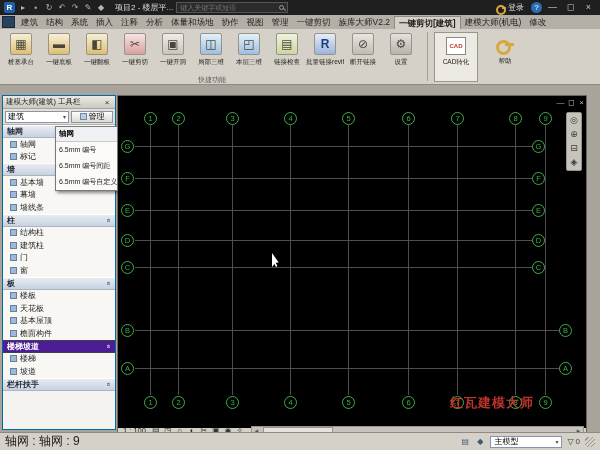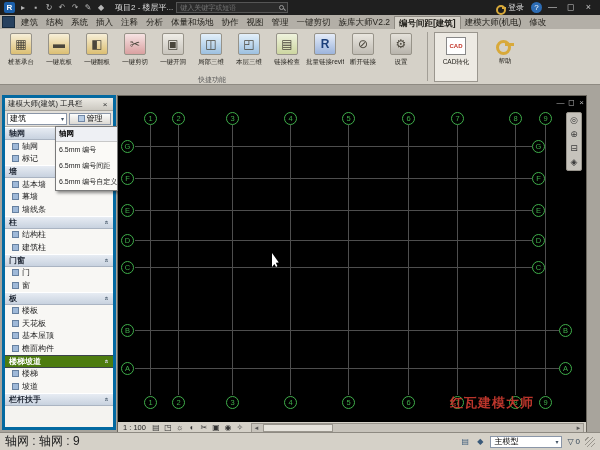--- a/index.html
+++ b/index.html
@@ -39,32 +39,32 @@
   .rgroup-label{position:absolute;left:0;top:46px;width:424px;text-align:center;font-size:7px;color:#555;height:9px;line-height:9px}
   .vsep{position:absolute;left:427px;top:3px;width:1px;height:49px;background:#a29e96}
   .cad-box{position:absolute;left:434px;top:3px;width:44px;height:50px;border:1px solid #9a968e;display:flex;flex-direction:column;align-items:center;padding-top:4px;background:#edeae3}
   .cad-ico{width:20px;height:18px;background:#fff;border:1px solid #888;color:#c23327;font-size:6px;font-weight:bold;text-align:center;line-height:17px}
   .help-btn{position:absolute;left:488px;top:3px;width:34px;height:50px;display:flex;flex-direction:column;align-items:center;padding-top:4px}
   .help-ico{width:20px;height:18px;position:relative}
   .help-ico::before{content:"";position:absolute;left:1px;top:4px;width:9px;height:9px;border:3px solid #d8a93a;border-radius:50%}
   .help-ico::after{content:"";position:absolute;left:10px;top:7px;width:9px;height:3px;background:#d8a93a}
 
   
-  #left-panel{position:absolute;left:2px;top:95px;width:114px;height:335px;background:#f4f3f0;border:3px solid #0369a1;overflow:hidden}
+  #left-panel{position:absolute;left:2px;top:95px;width:114px;height:335px;background:#f4f3f0;border:1px solid #0369a1;overflow:hidden}
   .lp-header{height:13px;background:linear-gradient(#eceae4,#ccc9c1);border-bottom:1px solid #a9a59d;display:flex;align-items:center;padding:0 3px}
   .lp-title{font-size:7.5px;color:#222;flex:1;white-space:nowrap;overflow:hidden}
   .lp-close{font-size:8px;color:#333;width:10px;text-align:center}
   .lp-toolbar{height:16px;display:flex;align-items:center;gap:2px;padding:1px 2px;background:#e3e0da;border-bottom:1px solid #b5b1a9}
   .combo{flex:1;height:12px;background:#fff;border:1px solid #8a96a8;display:flex;align-items:center;font-size:8px;padding:0 2px}
   .combo .arrow{margin-left:auto;font-size:6px;color:#456}
   .manage-btn{width:42px;height:12px;border:1px solid #8a96a8;background:linear-gradient(#fdfdfc,#dcd9d3);font-size:8px;display:flex;align-items:center;justify-content:center;gap:2px}
   .manage-ico{width:7px;height:7px;background:#b9cde4;border:1px solid #6f86a5;flex:none}
   .sec-h{height:13px;background:linear-gradient(#e7ecf3,#c8d2df);border-top:1px solid #fff;border-bottom:1px solid #aab4c2;display:flex;align-items:center;padding:0 4px;font-size:8px;color:#1e2633;font-weight:bold}
   .sec-h .chev{margin-left:auto;font-size:7px;color:#567;transform:rotate(90deg)}
-  .sec-h--active{background:#4d7c0f;color:#fff;border-color:#3c424c}
+  .sec-h--active{background:#4c1d95;color:#fff;border-color:#3c424c}
   .sec-h--active .chev{color:#dde}
   .titem{height:12.5px;display:flex;align-items:center;gap:3px;padding:0 4px 0 7px;font-size:8px;color:#222;background:#f8f7f4}
   .ti-ico{width:7px;height:7px;background:#9fb9d8;border:1px solid #66809f;flex:none}
 
   
   .flyout{position:absolute;left:55px;top:126px;width:63px;background:#fbfaf7;border:1px solid #7a7a7a;box-shadow:2px 2px 3px rgba(0,0,0,.45);z-index:6}
   .flyout-title{font-size:7.5px;font-weight:bold;padding:2px 3px;border-bottom:1px solid #c8c8c8;background:#eef0f4}
   .flyout-item{font-size:7px;padding:3px 3px;white-space:nowrap;overflow:hidden;color:#222}
 
   
@@ -75,21 +75,21 @@
   .nav-ico{font-size:9px;line-height:13px;color:#3c3c3c;width:14px;text-align:center}
   .vaxis{position:absolute;top:0;width:13px;height:325px}
   .vline{position:absolute;left:6px;top:29px;width:1px;height:270px;background:#4e4e4e}
   .haxis{position:absolute;left:0;width:468px;height:13px}
   .hline{position:absolute;left:17px;top:6px;height:1px;background:#4e4e4e}
   .bubble{position:absolute;width:13px;height:13px;border:1px solid var(--grid-green,#3fae4a);border-radius:50%;color:var(--grid-green,#3fae4a);font-size:7.5px;line-height:11px;text-align:center;background:rgba(0,0,0,.55)}
   .b-top{top:16px;left:0}.b-bot{top:300px;left:0}
   .hb-l{left:3px;top:0}.hb-r{left:414px;top:0}.hb-r.ext{left:441px}
   .cursor{position:absolute;left:154px;top:157px;width:9px;height:14px;background:#fff;clip-path:polygon(0 0,0 100%,27% 78%,45% 100%,60% 93%,42% 70%,75% 68%);z-index:5}
   .watermark{position:absolute;left:332px;top:298px;font-size:13px;font-weight:bold;color:var(--watermark-red,#cf3b30);opacity:.9;letter-spacing:1px;white-space:nowrap;z-index:3}
-  .viewbar{position:absolute;left:0;top:325px;width:468px;height:12px;background:var(--ribbon-bg,#d5d1c8);border-top:1px solid #000000;display:flex;align-items:center;padding:0 2px;gap:2px}
+  .viewbar{position:absolute;left:0;top:325px;width:468px;height:12px;background:var(--ribbon-bg,#d5d1c8);border-top:7px solid #000000;display:flex;align-items:center;padding:0 2px;gap:2px}
   .vb-scale{font-size:7.5px;color:#222;padding:0 3px;white-space:nowrap}
   .vb-ico{font-size:8px;width:10px;text-align:center;color:#333}
   .vb-scroll{flex:1;display:flex;align-items:center;height:10px;margin-left:4px;background:#c7c3bb;border:1px solid #9a968e}
   .vb-arrow{font-size:6px;width:9px;text-align:center;color:#555;line-height:8px}
   .vb-thumb{width:70px;height:8px;background:#e6e3dc;border:1px solid #9a968e;margin-left:2px}
 
   
   #statusbar{position:absolute;left:0;top:432px;width:600px;height:18px;background:var(--ribbon-bg,#d5d1c8);border-top:1px solid #8e8a82;display:flex;align-items:center;padding:0 5px;gap:5px}
   .sb-text{font-size:12px;color:#222;white-space:nowrap}
   .sb-spacer{flex:1}
@@ -136,21 +136,21 @@
     <span class="tab">系统</span>
     <span class="tab">插入</span>
     <span class="tab">注释</span>
     <span class="tab">分析</span>
     <span class="tab">体量和场地</span>
     <span class="tab">协作</span>
     <span class="tab">视图</span>
     <span class="tab">管理</span>
     <span class="tab">一键剪切</span>
     <span class="tab">族库大师V2.2</span>
-    <span class="tab active">编号间距[建筑]</span>
+    <span class="tab active">一键剪切[建筑]</span>
     <span class="tab">建模大师(机电)</span>
     <span class="tab">修改</span>
   </div>
 
   <div id="ribbon">
     <div class="rbtns">
       <div class="rbtn">
         <div class="ricon" style="background:linear-gradient(#f7efd8,#dcbf72)">▦</div>
         <div class="rlabel">桩基承台</div>
       </div>
@@ -259,24 +259,20 @@
     </div>
     <div class="titem">
         <span class="ti-ico"></span>
         <span>结构柱</span>
       </div>
     <div class="titem">
         <span class="ti-ico"></span>
         <span>建筑柱</span>
       </div>
 
-    <div class="sec-h">
-      <span>门窗</span>
-        <span class="chev">«</span>
-    </div>
     <div class="titem">
         <span class="ti-ico"></span>
         <span>门</span>
       </div>
     <div class="titem">
         <span class="ti-ico"></span>
         <span>窗</span>
       </div>
 
     <div class="sec-h">

